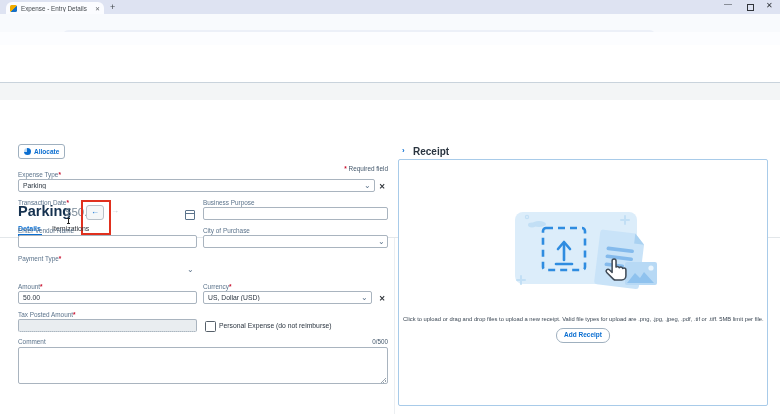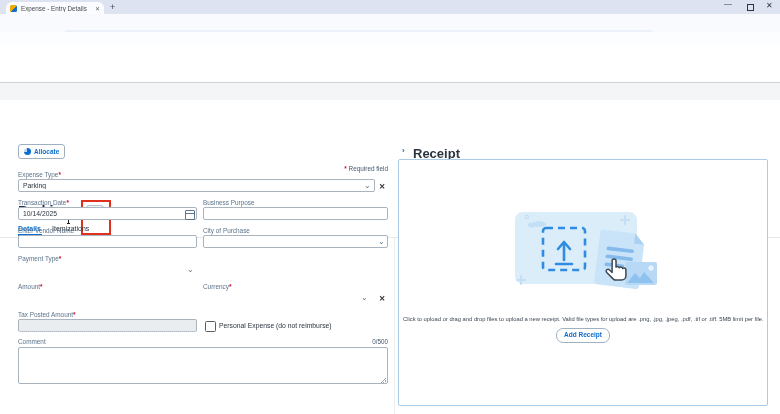--- a/index.html
+++ b/index.html
@@ -115,21 +115,21 @@
   #cal-ic::before{content:"";position:absolute;left:0;top:1.5px;width:8px;height:1px;background:#5b738b}
   #checkbox{position:absolute;left:205px;top:321px;width:9px;height:9px;border:1px solid #56606a;border-radius:1.5px;background:#fff}
   #checkbox-label{position:absolute;left:219px;top:322px;font-size:6.8px;color:#2b3540}
   #comment-counter{position:absolute;right:392px;top:338px;font-size:6.3px;color:#44586c}
   #comment-area{position:absolute;left:18px;top:347px;width:370px;height:37px;border:1px solid #a9b4bf;border-radius:2px;box-sizing:border-box;resize:none;outline:none;font-family:"Liberation Sans",sans-serif;font-size:6.8px}
   #resize-grip{position:absolute;left:381px;top:378px;width:5px;height:5px;background:
     linear-gradient(135deg,transparent 45%,#9aa5af 45%,#9aa5af 55%,transparent 55%,transparent 70%,#9aa5af 70%,#9aa5af 80%,transparent 80%)}
 
   
   #receipt-chev{position:absolute;left:402px;top:146px;font-size:8px;font-weight:bold;color:#0a6ed1}
-  #receipt-title{position:absolute;left:413px;top:146px;font-size:13px;font-weight:bold;color:#2b3540}
+  #receipt-title{position:absolute;left:413px;top:146px;font-size:10px;font-weight:bold;color:#2b3540}
   #receipt-box{position:absolute;left:398px;top:159px;width:370px;height:247px;border:1px solid #a8cbe9;border-radius:2px;background:#fff;box-sizing:border-box}
   #illustration{position:absolute;left:505px;top:200px}
   #receipt-caption{position:absolute;left:403px;top:316px;width:360px;text-align:center;font-size:5.8px;color:#3a4653;white-space:nowrap}
   #add-receipt-btn{position:absolute;left:583px;top:328px;transform:translateX(-50%);height:13px;line-height:12px;padding:0 7px;border:1px solid #9fb0bf;border-radius:7px;background:#fff;font-size:6.5px;font-weight:bold;color:#0a6ed1;white-space:nowrap}
 </style>
 </head>
 <body>
 
 <div id="stage">
 
@@ -261,36 +261,37 @@
     <span id="allocate-label">Allocate</span>
   </div>
   <span id="required-note"><span class="reqstar">*</span><span> Required field</span></span>
 
   <span class="flabel" style="left:18px;top:171px"><span>Expense Type</span><span class="reqstar">*</span></span>
   <input class="finput" style="left: 18px; top: 179px; width: 357px;" value="Parking">
   <span class="fcaret" style="left:364px;top:182px">⌄</span>
   <span class="fclear" style="left:379px;top:182px">✕</span>
 
   <span class="flabel" style="left:18px;top:199px"><span>Transaction Date</span><span class="reqstar">*</span></span>
-  <input class="finput" style="left: 18px; top: 207px; width: 179px;" value="10/14/2025">
   <span id="cal-ic"></span>
   <span class="flabel" style="left:203px;top:199px">Business Purpose</span>
   <input class="finput" style="left: 203px; top: 207px; width: 185px;" value="">
 
   <span class="flabel" style="left:18px;top:227px">Enter Vendor Name</span>
   <input class="finput" style="left: 18px; top: 235px; width: 179px;" value="">
   <span class="flabel" style="left:203px;top:227px">City of Purchase</span>
   <input class="finput" style="left: 203px; top: 235px; width: 185px;" value="">
   <span class="fcaret" style="left:378px;top:238px">⌄</span>
 
   <span class="flabel" style="left:18px;top:255px"><span>Payment Type</span><span class="reqstar">*</span></span>
   <span class="fcaret" style="left:187px;top:266px">⌄</span>
 
   <span class="flabel" style="left:18px;top:283px"><span>Amount</span><span class="reqstar">*</span></span>
+  <input class="finput" style="left: 18px; top: 291px; width: 179px;" value="50.00">
   <span class="flabel" style="left:203px;top:283px"><span>Currency</span><span class="reqstar">*</span></span>
+  <input class="finput" style="left: 203px; top: 291px; width: 169px;" value="US, Dollar (USD)">
   <span class="fcaret" style="left:361px;top:294px">⌄</span>
   <span class="fclear" style="left:379px;top:294px">✕</span>
 
   <span class="flabel" style="left:18px;top:311px"><span>Tax Posted Amount</span><span class="reqstar">*</span></span>
   <input class="finput disabled" style="left: 18px; top: 319px; width: 179px;" disabled="" value="">
   <span id="checkbox"></span>
   <span id="checkbox-label">Personal Expense (do not reimburse)</span>
 
   <span class="flabel" style="left:18px;top:338px">Comment</span>
   <span id="comment-counter">0/500</span>

